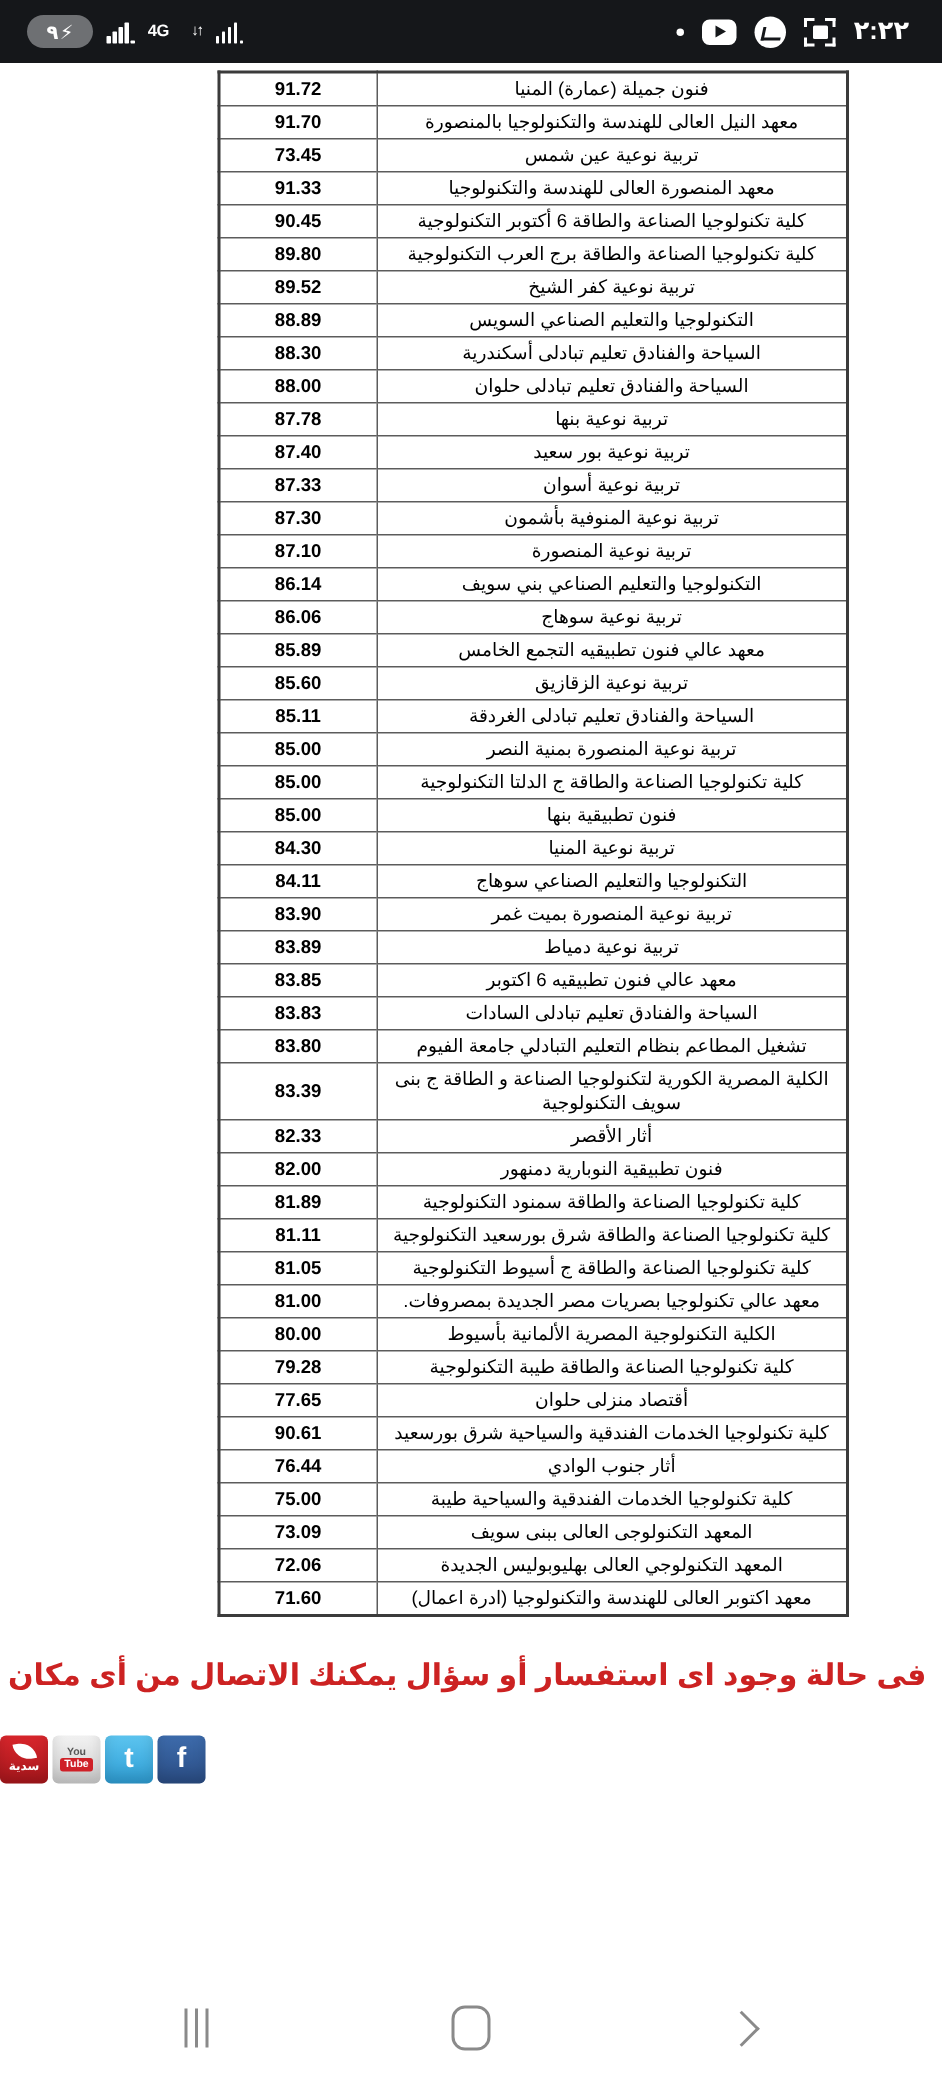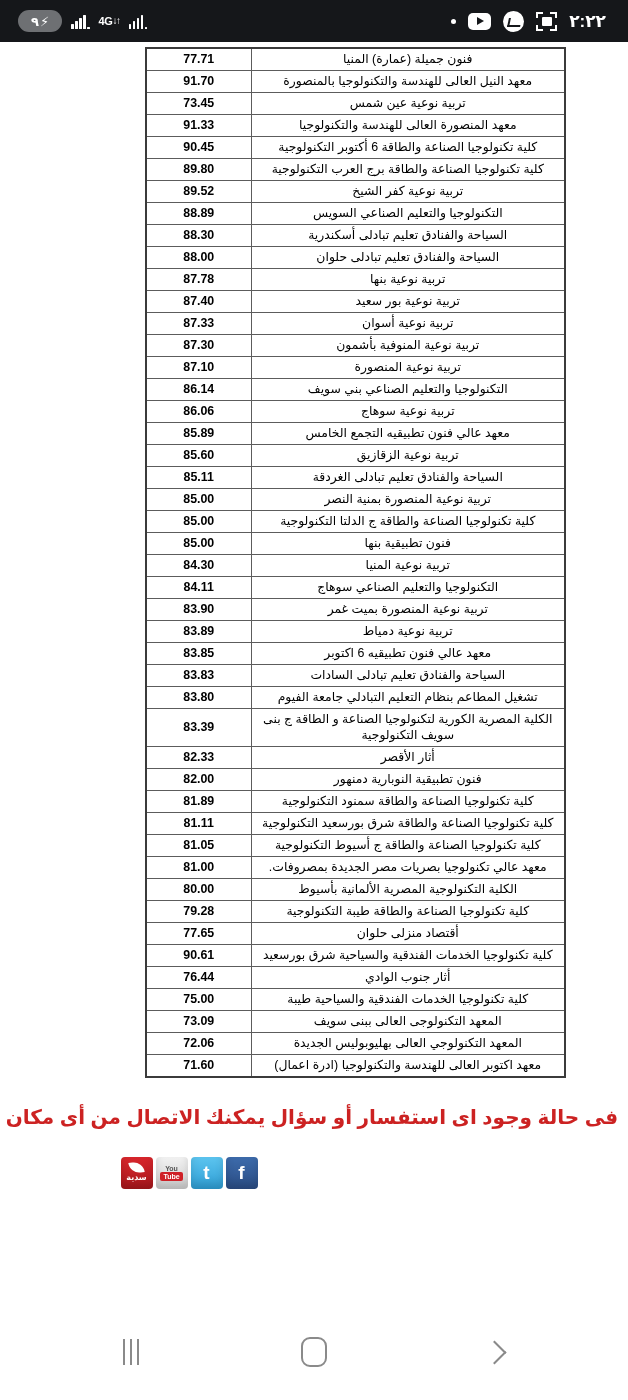--- a/index.html
+++ b/index.html
@@ -50,21 +50,21 @@
   .bolt { font-size: 13px; line-height: 1; }
 
   .sig { display: flex; align-items: flex-end; gap: 1.5px; height: 16px; }
   .sig i { display: block; width: 2.5px; background: #fff; border-radius: .5px; }
   .sig i:nth-child(1){ height: 5px; }
   .sig i:nth-child(2){ height: 8px; }
   .sig i:nth-child(3){ height: 11px; }
   .sig i:nth-child(4){ height: 14px; }
   .sig .dot { width: 2.5px; height: 2.5px; }
 
-  .netgrp { display: flex; align-items: center; gap: 0; }
+  .netgrp { display: flex; align-items: center; gap: 15px; }
   .net-label { font-size: 11px; font-weight: 700; line-height: 1; letter-spacing: -.3px; }
   .net-arrows { font-size: 10px; line-height: 1; letter-spacing: -1.5px; }
 
   .wdot { width: 5px; height: 5px; border-radius: 50%; background: #fff; }
   .yt {
     width: 23px; height: 17px; border-radius: 5px; background: #fff;
     display: flex; align-items: center; justify-content: center;
   }
   .yt::after {
     content: ""; width: 0; height: 0;
@@ -150,21 +150,21 @@
     white-space: nowrap;
     overflow: hidden;
     display: block;
     margin-right: 6px;
   }
   .contact .l2 { display: block; }
 
   .socials {
     margin-top: 22px;
     display: flex;
-    justify-content: center;
+    justify-content: flex-start;
     gap: 3px;
     direction: ltr;
     padding-right: 250px;
   }
   .sicon {
     width: 32px; height: 32px;
     border-radius: 4px;
     display: flex; align-items: center; justify-content: center;
     position: relative;
     font-weight: bold;
@@ -275,21 +275,21 @@
       <span class="clock">٢:٢٢</span>
     </div>
   </div>
 
   <div class="page">
 
     <table class="tansik">
       <tbody>
           <tr>
             <td class="name">فنون جميلة (عمارة) المنيا</td>
-            <td class="score">77.71</td>
+            <td class="score">91.72</td>
           </tr>
           <tr>
             <td class="name">معهد النيل العالى للهندسة والتكنولوجيا بالمنصورة</td>
             <td class="score">91.70</td>
           </tr>
           <tr>
             <td class="name">تربية نوعية عين شمس</td>
             <td class="score">73.45</td>
           </tr>
           <tr>

